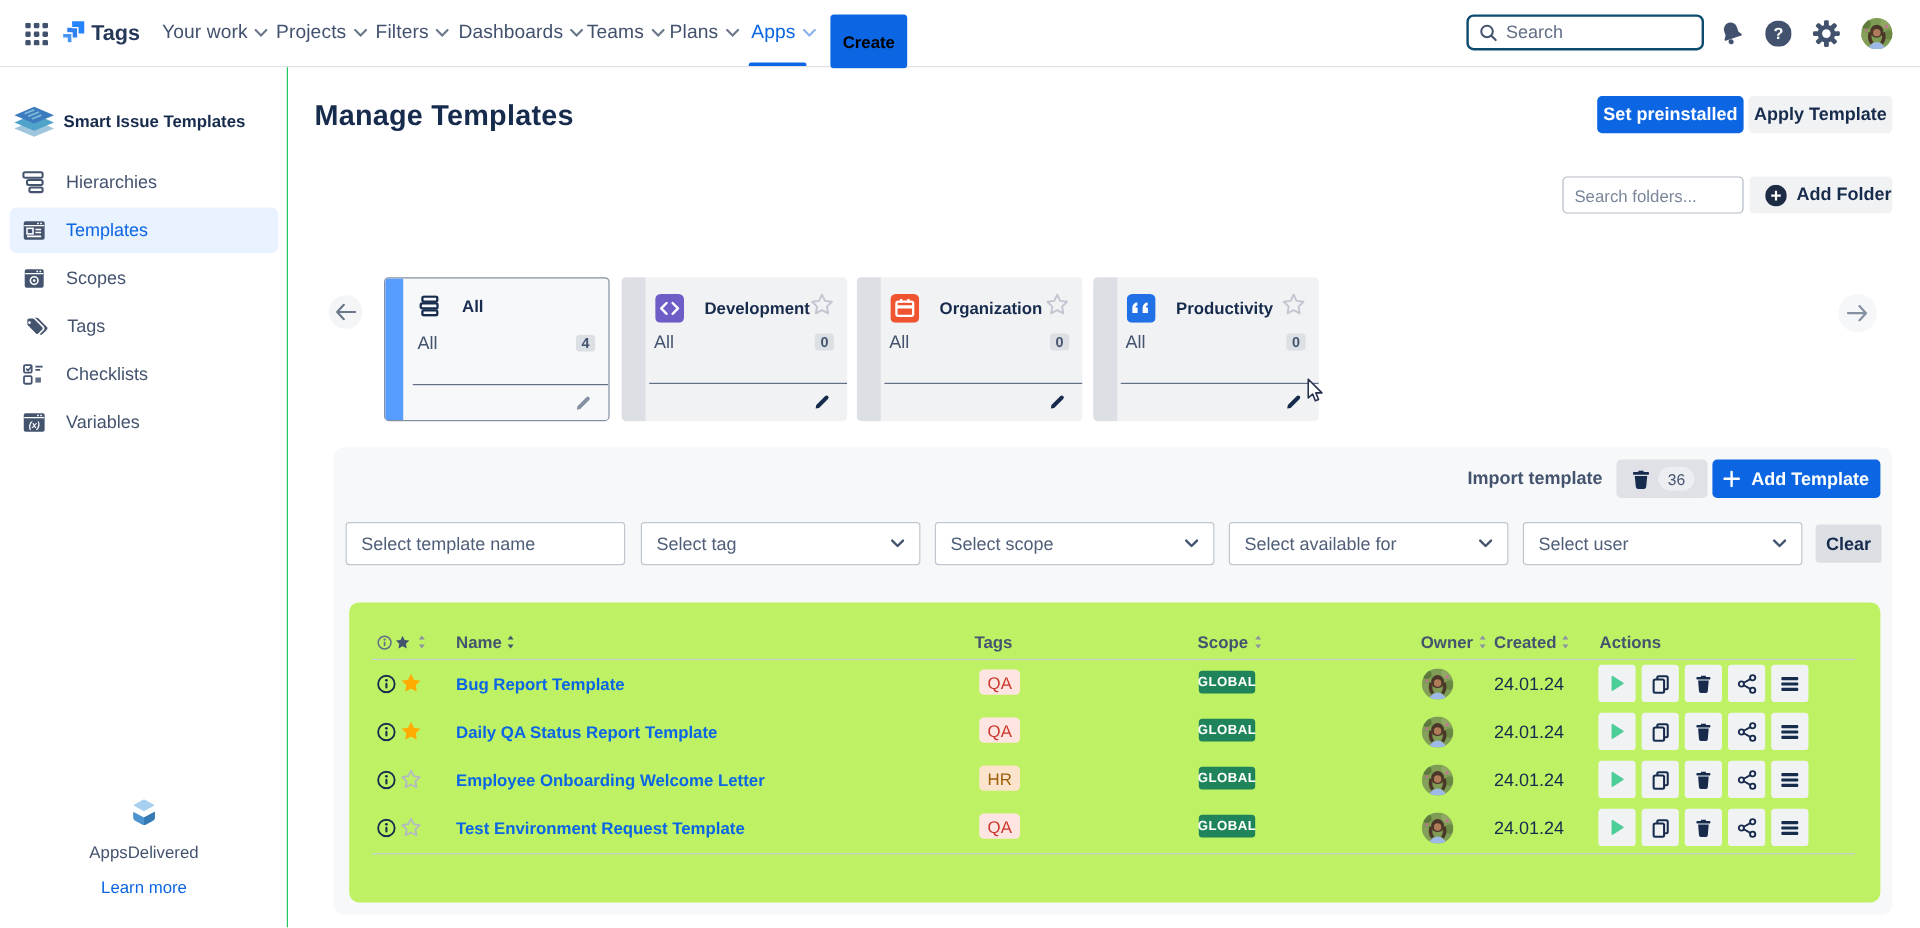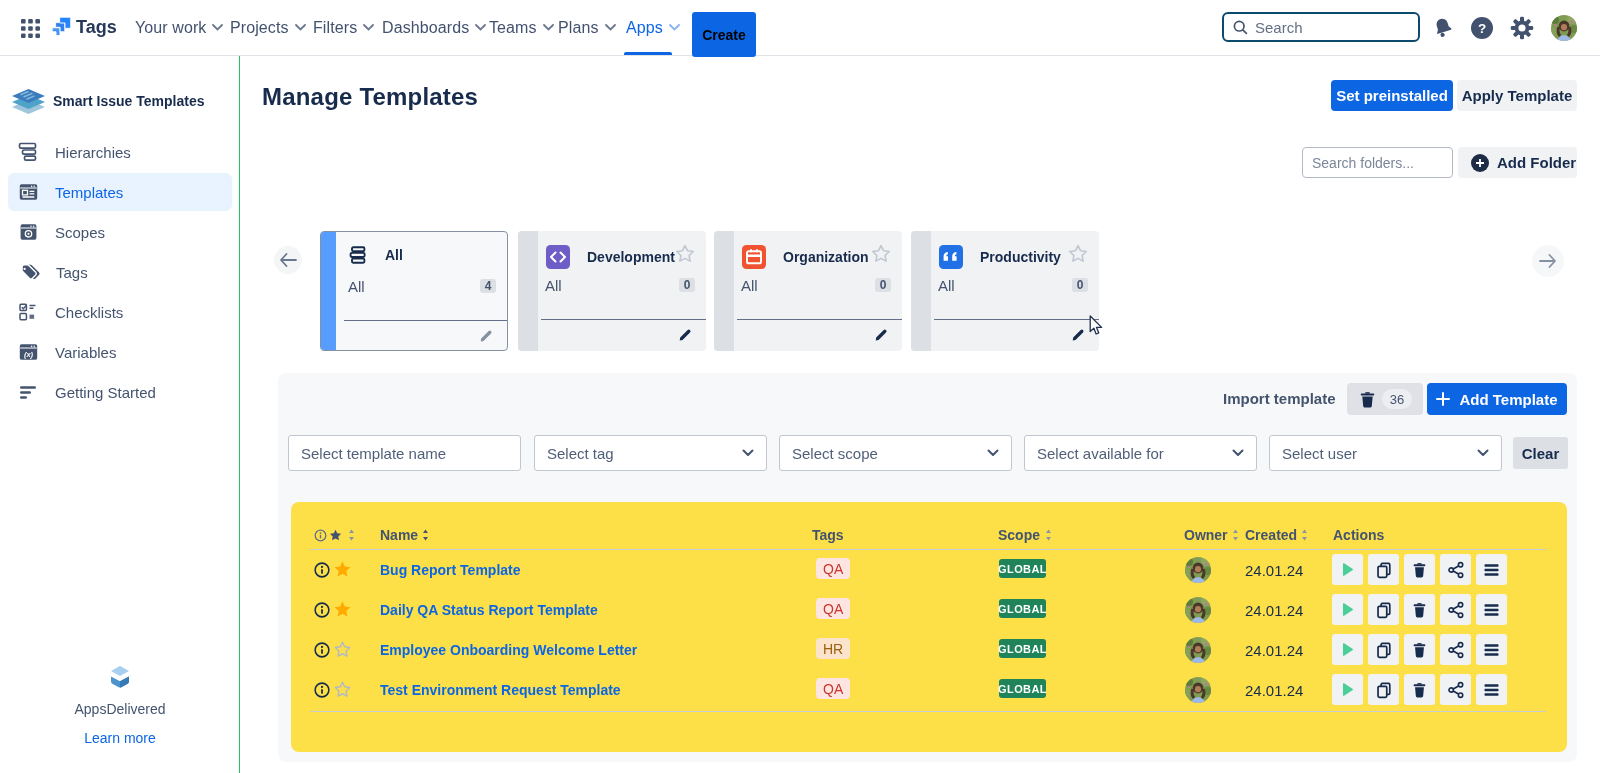--- a/index.html
+++ b/index.html
@@ -91,21 +91,21 @@
     justify-content:center; }
   .filter { position:absolute; top:62px; height:36px; background:#fff; border:1px solid #C1C7D0;
     border-radius:3px; display:flex; align-items:center; padding-left:12px; font-size:15px;
     color:#505F79; }
   .filter .dd { position:absolute; right:12px; }
   #clearbtn { position:absolute; left:1235px; top:64px; width:55px; height:32px; background:#DCDFE4;
     border-radius:3px; color:#172B4D; font-size:15px; font-weight:700; display:flex;
     align-items:center; justify-content:center; }
 
   
-  #tbl { position:absolute; left:13px; top:129px; width:1276px; height:250px; background:#fde047;
+  #tbl { position:absolute; left:13px; top:129px; width:1276px; height:250px; background:#bef264;
     border-radius:8px; }
   .th { position:absolute; top:21px; height:24px; display:flex; align-items:center; font-size:14px;
     font-weight:700; color:#44546F; }
   #thdiv { position:absolute; left:19px; right:21px; top:47px; height:1px; background:#C8CDD6; }
   #botdiv { position:absolute; left:19px; right:21px; top:209px; height:1px; background:#C8CDD6; }
   .trow { position:absolute; left:0; width:100%; height:40px; }
   .tname { position:absolute; left:89px; top:12px; font-size:14px; font-weight:700; color:#0C66E4; }
   .tag { position:absolute; left:525px; top:8px; height:21px; border-radius:4px; font-size:14px;
     display:flex; align-items:center; justify-content:center; padding:0 7px; }
   .tag.qa { background:#FFE5E2; color:#C9372C; }
@@ -285,30 +285,20 @@
     <div class="sideitem" style="top:277px">
       <svg width="21" height="20" viewBox="0 0 21 20">
         <rect x="1.8" y="2.3" width="17.4" height="15.4" rx="1.6" fill="#44546F"></rect>
         <path d="M2.2 6h16.6" stroke="#fff" stroke-width="1"></path>
         <circle cx="13.6" cy="4.2" r=".75" fill="#fff"></circle>
           <circle cx="16.2" cy="4.2" r=".75" fill="#fff"></circle>
         <text x="10.5" y="14.8" text-anchor="middle" font-size="7.5" font-style="italic" font-weight="bold" fill="#fff" font-family="Liberation Sans">(x)</text>
       </svg>
       <span class="lbl">Variables</span>
     </div>
-    <div class="sideitem" style="top:317px">
-      <svg width="21" height="20" viewBox="0 0 21 20">
-          <g fill="#44546F">
-        <rect x="2" y="4.2" width="16" height="2.6" rx="1.3"></rect>
-        <rect x="2" y="9.2" width="11" height="2.6" rx="1.3"></rect>
-        <rect x="2" y="14.2" width="7" height="2.6" rx="1.3"></rect>
-      </g>
-        </svg>
-      <span class="lbl">Getting Started</span>
-    </div>
     <div id="sidefoot">
       <svg width="22" height="24" viewBox="0 0 22 24">
         <polygon points="11 0,20 5,11 10,2 5" fill="#A8CFF0"></polygon>
         <path d="M2 10.5 l9 4.8 9-4.8 v5 a2.5 2.5 0 0 1 -1.3 2.2 l-6.4 3.5 a2.6 2.6 0 0 1 -2.6 0 l-6.4-3.5 a2.5 2.5 0 0 1 -1.3-2.2 z" fill="#4D94CE"></path>
         <path d="M11 15.3 l9-4.8 v5 a2.5 2.5 0 0 1 -1.3 2.2 l-6.4 3.5 a2.6 2.6 0 0 1 -1.3.3 z" fill="#3579B5"></path>
       </svg>
       <div class="nm">AppsDelivered</div>
       <div class="lm">Learn more</div>
     </div>
   </div>

